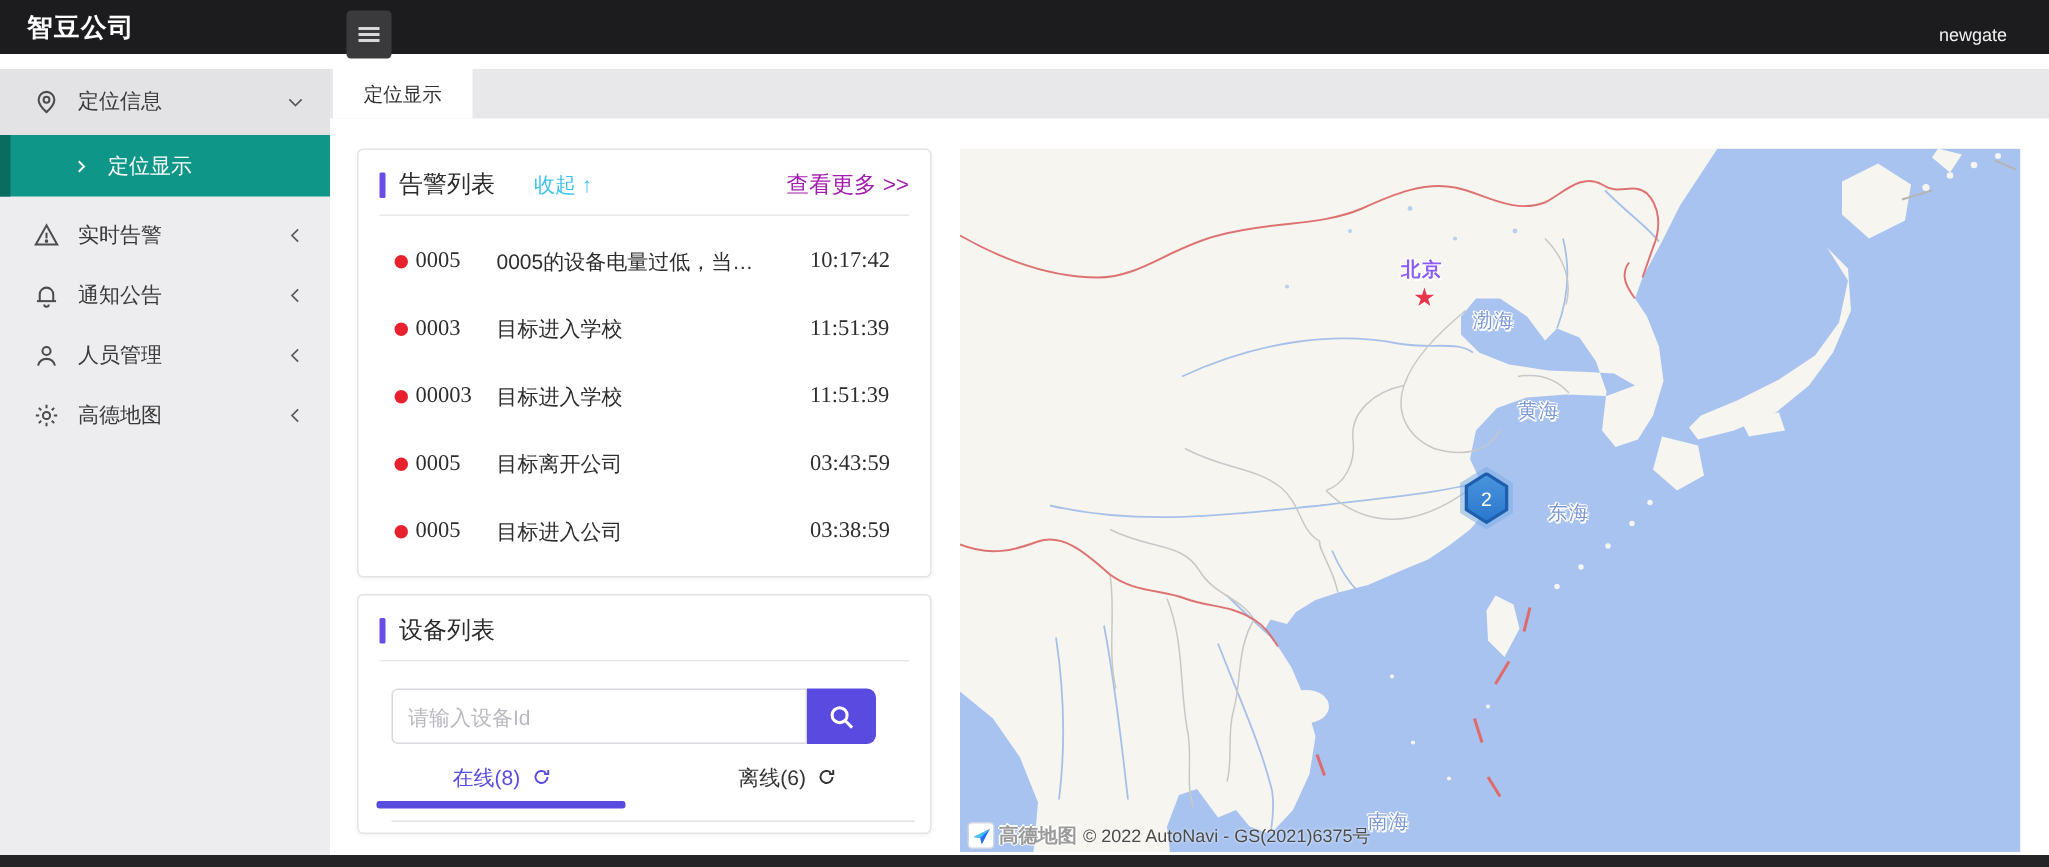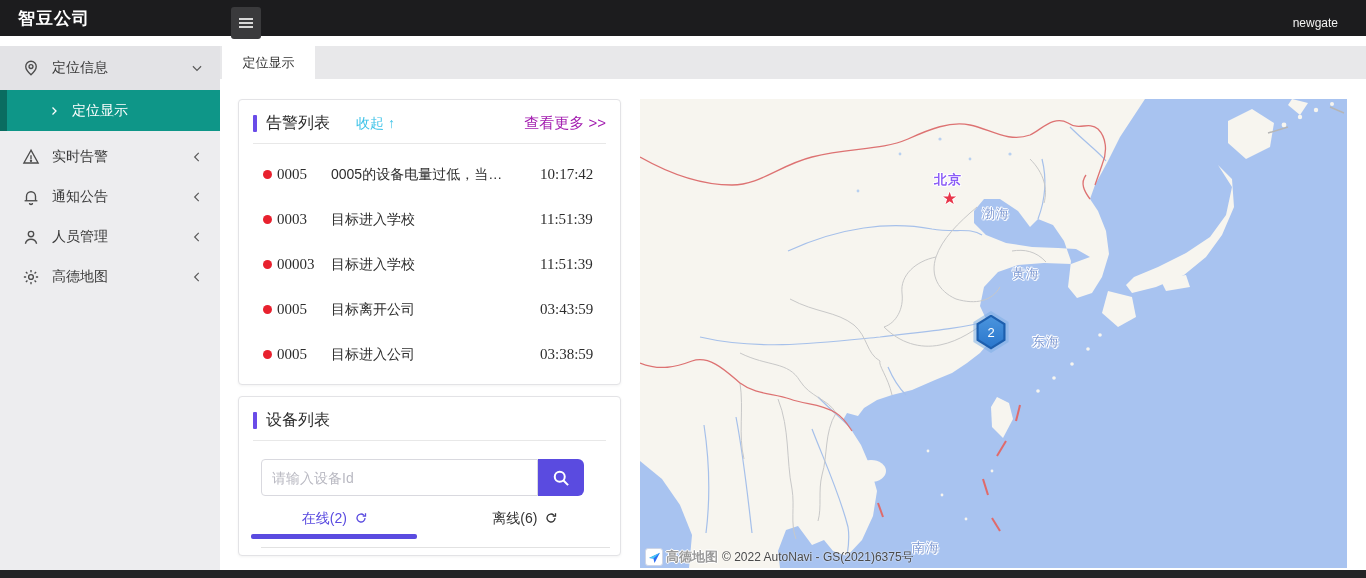--- a/index.html
+++ b/index.html
@@ -217,21 +217,21 @@
     <input class="search-input" type="text" placeholder="请输入设备Id" style="">
     <button class="search-btn">
       <svg width="20" height="20" viewBox="0 0 24 24" fill="none" stroke="#ffffff" stroke-width="2.4">
         <circle cx="10.5" cy="10.5" r="6"></circle>
           <line x1="15" y1="15" x2="20.5" y2="20.5"></line>
       </svg>
     </button>
   </div>
   <div class="dev-tabs">
     <div class="dev-tab on">
-      <span>在线(2)</span>
+      <span>在线(8)</span>
       <svg class="refresh" width="12" height="12" viewBox="0 0 24 24" fill="none" stroke="#5a4be0" stroke-width="2.6">
         <path d="M20 12a8 8 0 1 1-2.4-5.7"></path>
           <polyline points="21 2.5 21 8 15.5 8"></polyline>
       </svg>
       <span class="tab-ind"></span>
     </div>
     <div class="dev-tab off">
       <span>离线(6)</span>
       <svg class="refresh" width="12" height="12" viewBox="0 0 24 24" fill="none" stroke="#333333" stroke-width="2.6">
         <path d="M20 12a8 8 0 1 1-2.4-5.7"></path>

